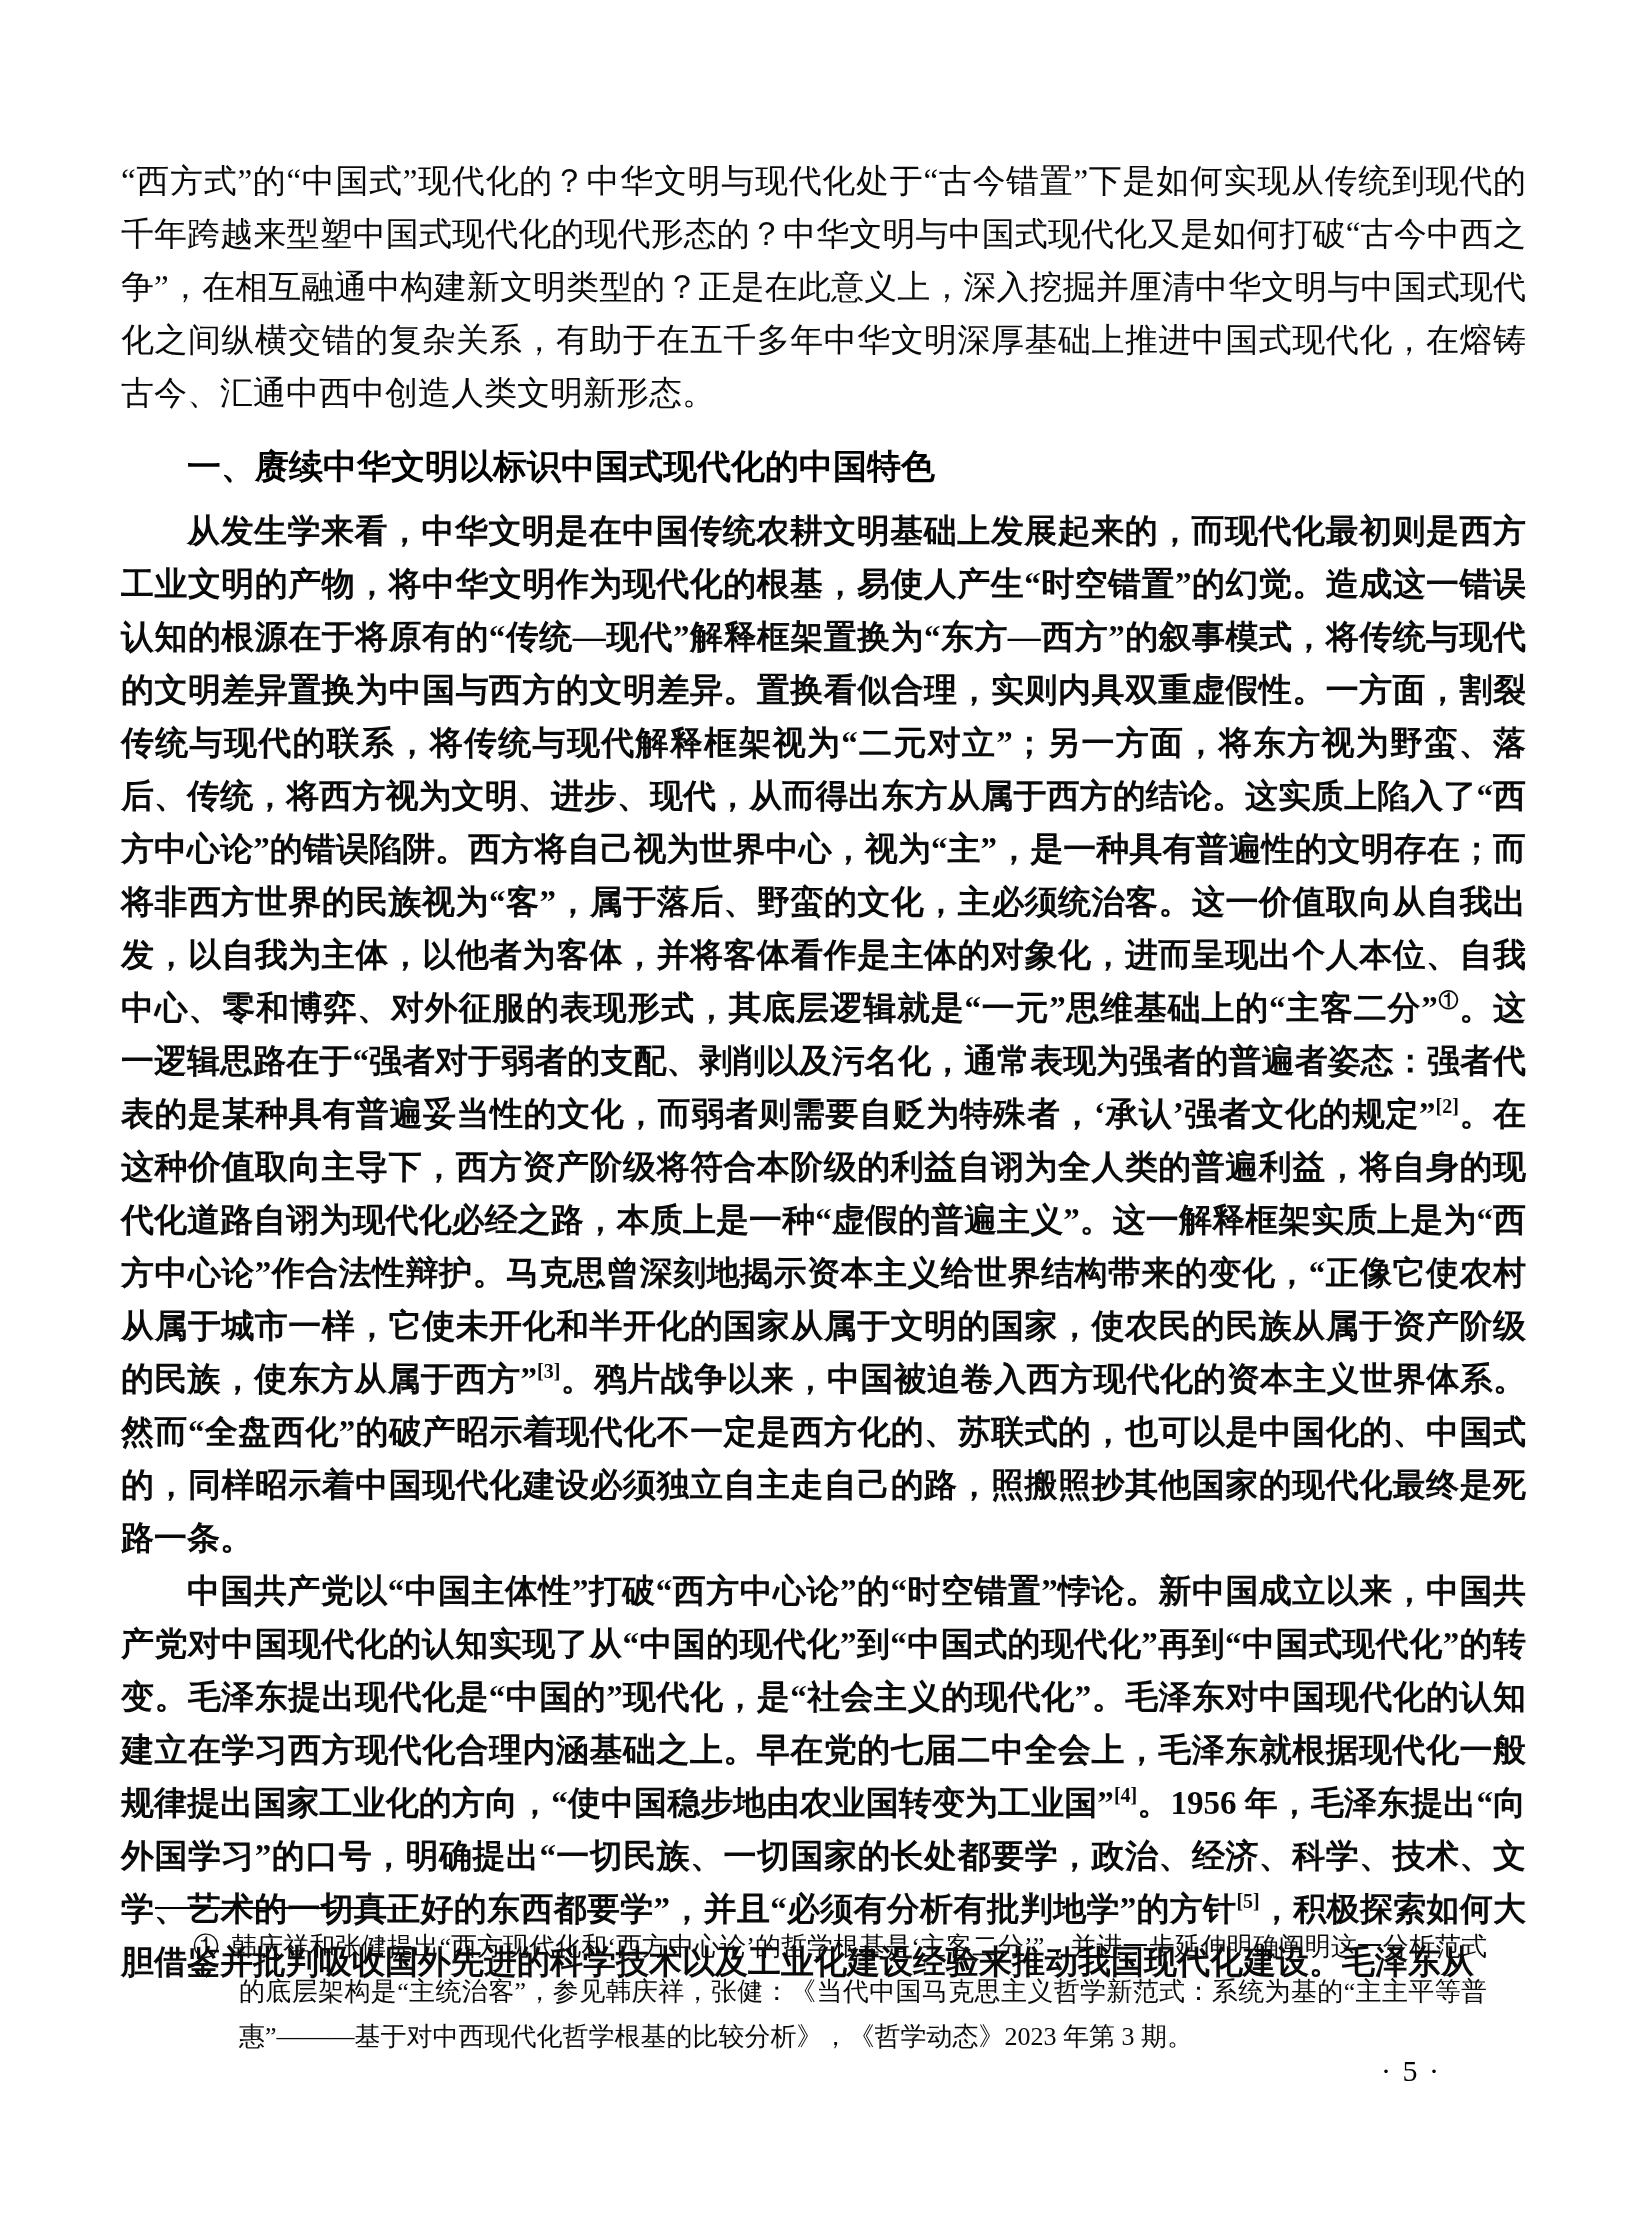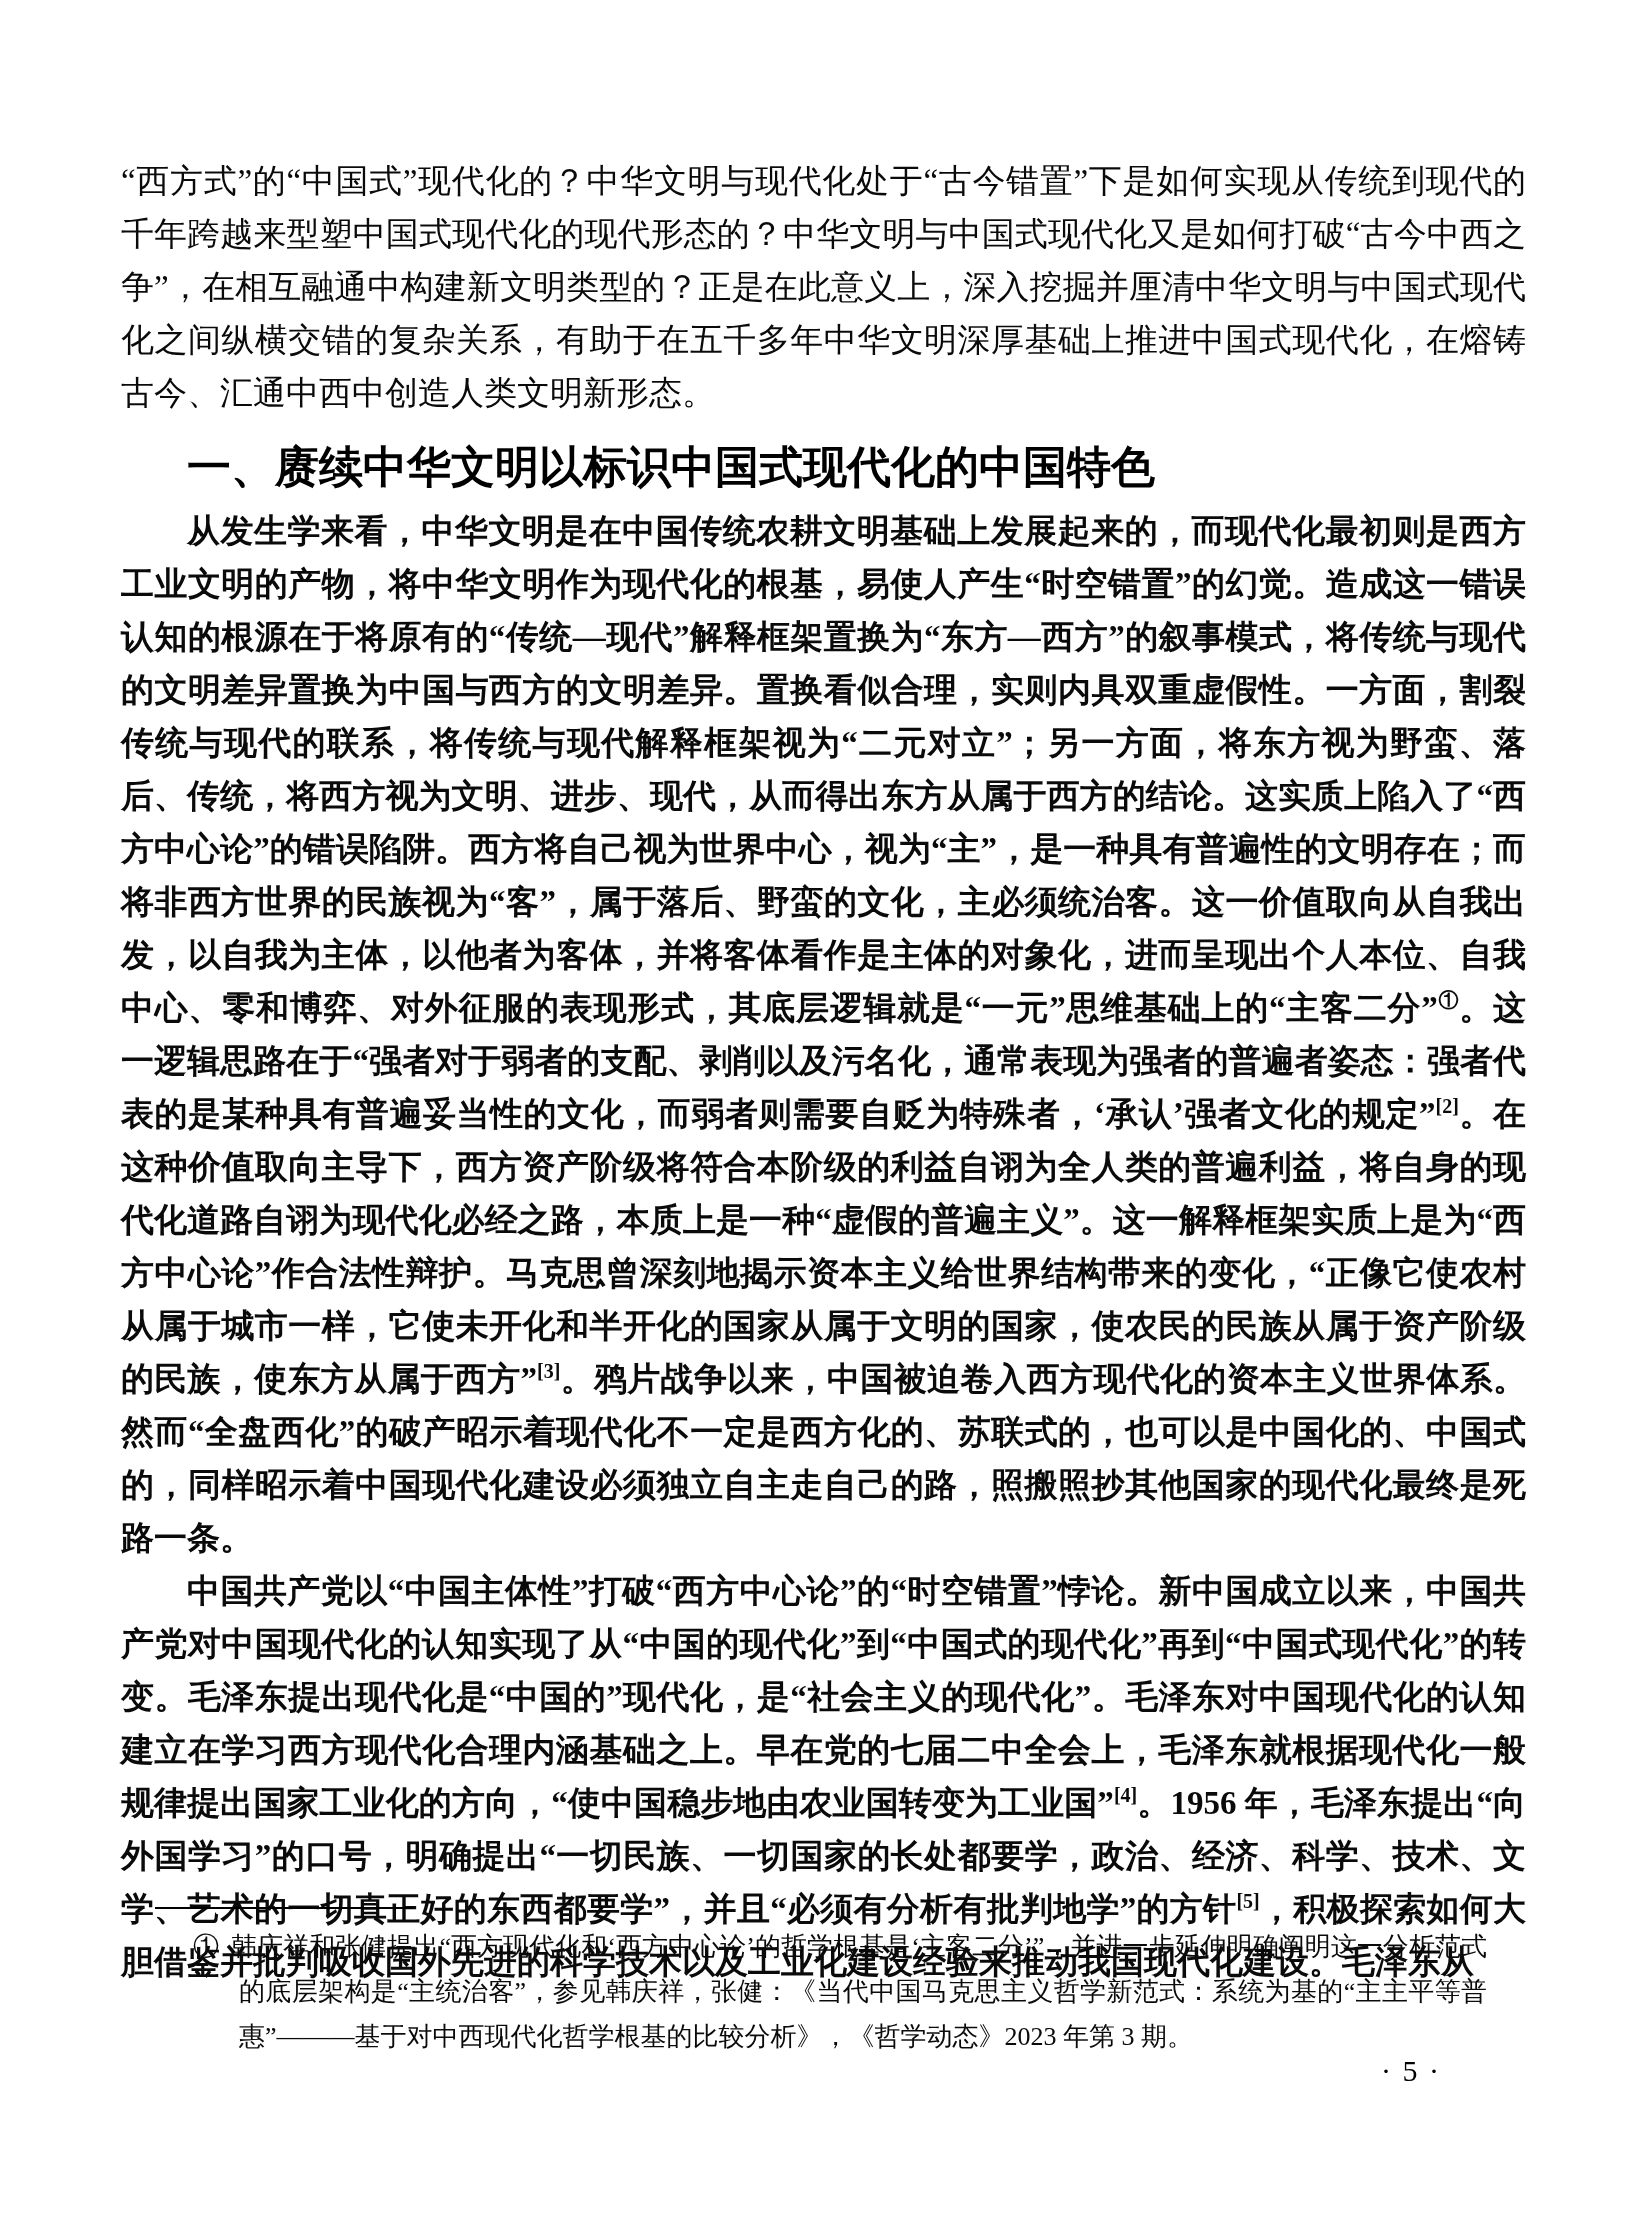--- a/index.html
+++ b/index.html
@@ -30,21 +30,21 @@
     text-justify: inter-ideograph;
     word-break: break-all;
     overflow-wrap: anywhere;
   }
   p.body.indent { text-indent: 66px; font-weight: bold; }
   h2.section {
     margin: 20px 0 12px 0;
     padding-left: 66px;
     font-family: "Liberation Sans", "DejaVu Sans", sans-serif;
     font-weight: 700;
-    font-size: 44px;
+    font-size: 34px;
     line-height: 53px;
     color: #000000;
   }
   sup {
     font-size: 20px;
     line-height: 0;
     vertical-align: super;
     letter-spacing: 0;
   }
   .fnrule {

